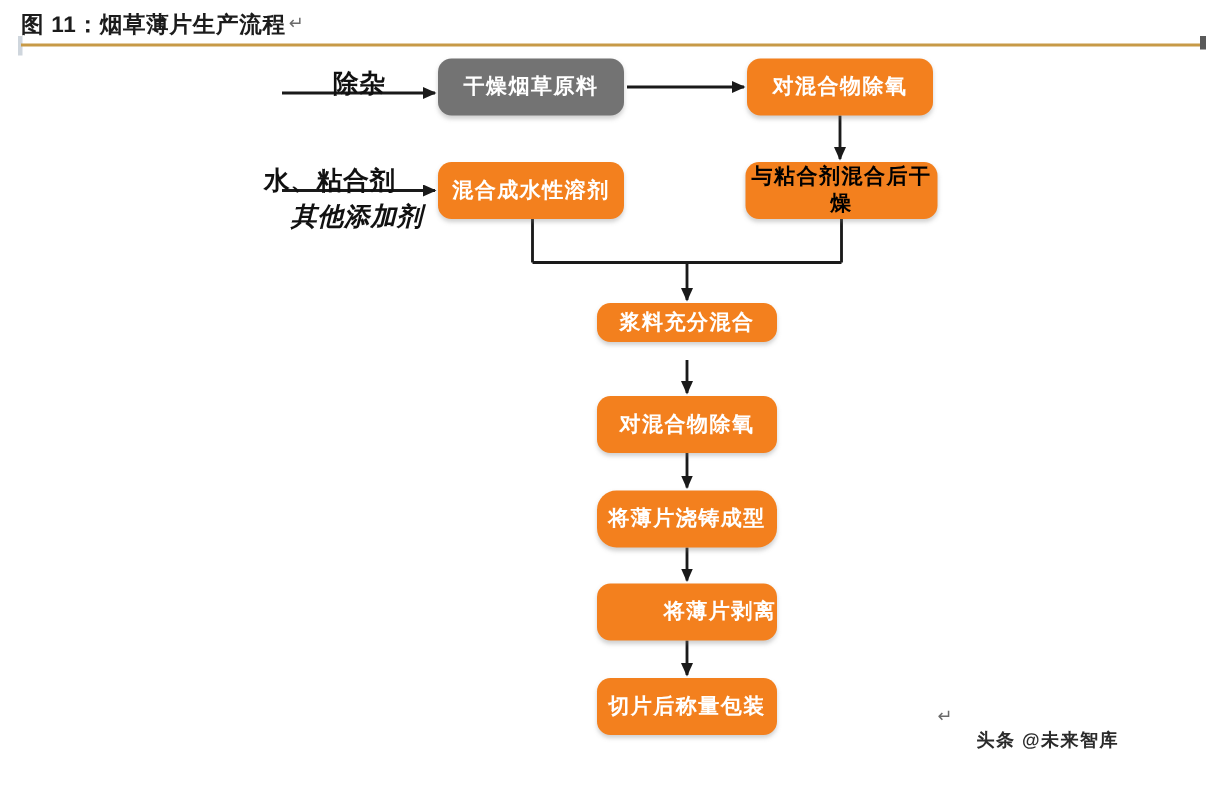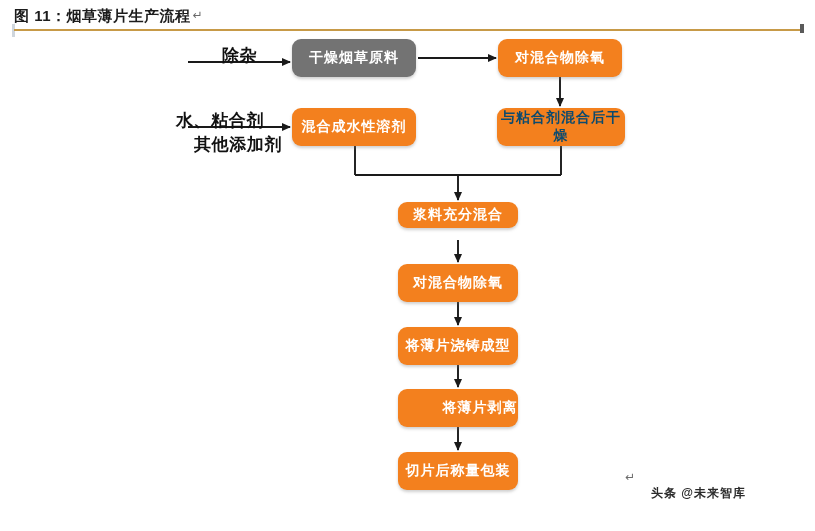--- a/index.html
+++ b/index.html
@@ -161,27 +161,27 @@
     <line x1="458" y1="365" x2="458" y2="387" marker-end="url(#arrowhead)"></line>
 
     <line x1="458" y1="427" x2="458" y2="450" marker-end="url(#arrowhead)"></line>
   </g>
 </svg>
 
 <div id="node-layer">
     <div class="node" style="left: 292px; top: 39px; width: 124px; height: 38px; background: #737373; color: rgb(255, 255, 255);">干燥烟草原料</div>
     <div class="node" style="left: 498px; top: 39px; width: 124px; height: 38px; background: rgb(243, 128, 30); color: rgb(255, 255, 255);">对混合物除氧</div>
     <div class="node" style="left: 292px; top: 108px; width: 124px; height: 38px; background: rgb(243, 128, 30); color: rgb(255, 255, 255);">混合成水性溶剂</div>
-    <div class="node" style="left: 497px; top: 108px; width: 128px; height: 38px; background: rgb(243, 128, 30); color: #0c4a6e;">与粘合剂混合后干燥</div>
+    <div class="node" style="left: 497px; top: 108px; width: 128px; height: 38px; background: rgb(243, 128, 30); color: #000000;">与粘合剂混合后干燥</div>
     <div class="node" style="left: 398px; top: 202px; width: 120px; height: 26px; background: rgb(243, 128, 30); color: rgb(255, 255, 255);">浆料充分混合</div>
     <div class="node" style="left: 398px; top: 264px; width: 120px; height: 38px; background: rgb(243, 128, 30); color: rgb(255, 255, 255); text-align: center;">对混合物除氧</div>
-    <div class="node" style="left: 398px; top: 327px; width: 120px; height: 38px; background: rgb(243, 128, 30); color: rgb(255, 255, 255);">将薄片浇铸成型</div>
+    <div class="node" style="left: 398px; top: 327px; width: 120px; height: 38px; background: rgb(243, 128, 30); color: rgb(255, 255, 255); border-radius: 13px;">将薄片浇铸成型</div>
     <div class="node" style="left: 398px; top: 389px; width: 120px; height: 38px; background: rgb(243, 128, 30); color: rgb(255, 255, 255); padding-left: 44px;">将薄片剥离</div>
     <div class="node" style="left: 398px; top: 452px; width: 120px; height: 38px; background: rgb(243, 128, 30); color: rgb(255, 255, 255);">切片后称量包装</div>
   </div>
 <div id="label-layer">
     <div class="edge-label" style="left: 222px; top: 44px;">除杂</div>
     <div class="edge-label" style="left: 176px; top: 109px;">水、粘合剂</div>
-    <div class="edge-label" style="left: 194px; top: 133px;">其他添加剂</div>
+    <div class="edge-label" style="left: 194px; top: 133px; font-style: italic;">其他添加剂</div>
   </div>
 
 <div id="watermark-pilcrow">↵</div>
 <div id="watermark">头条 @未来智库</div>
 
 </body></html>

